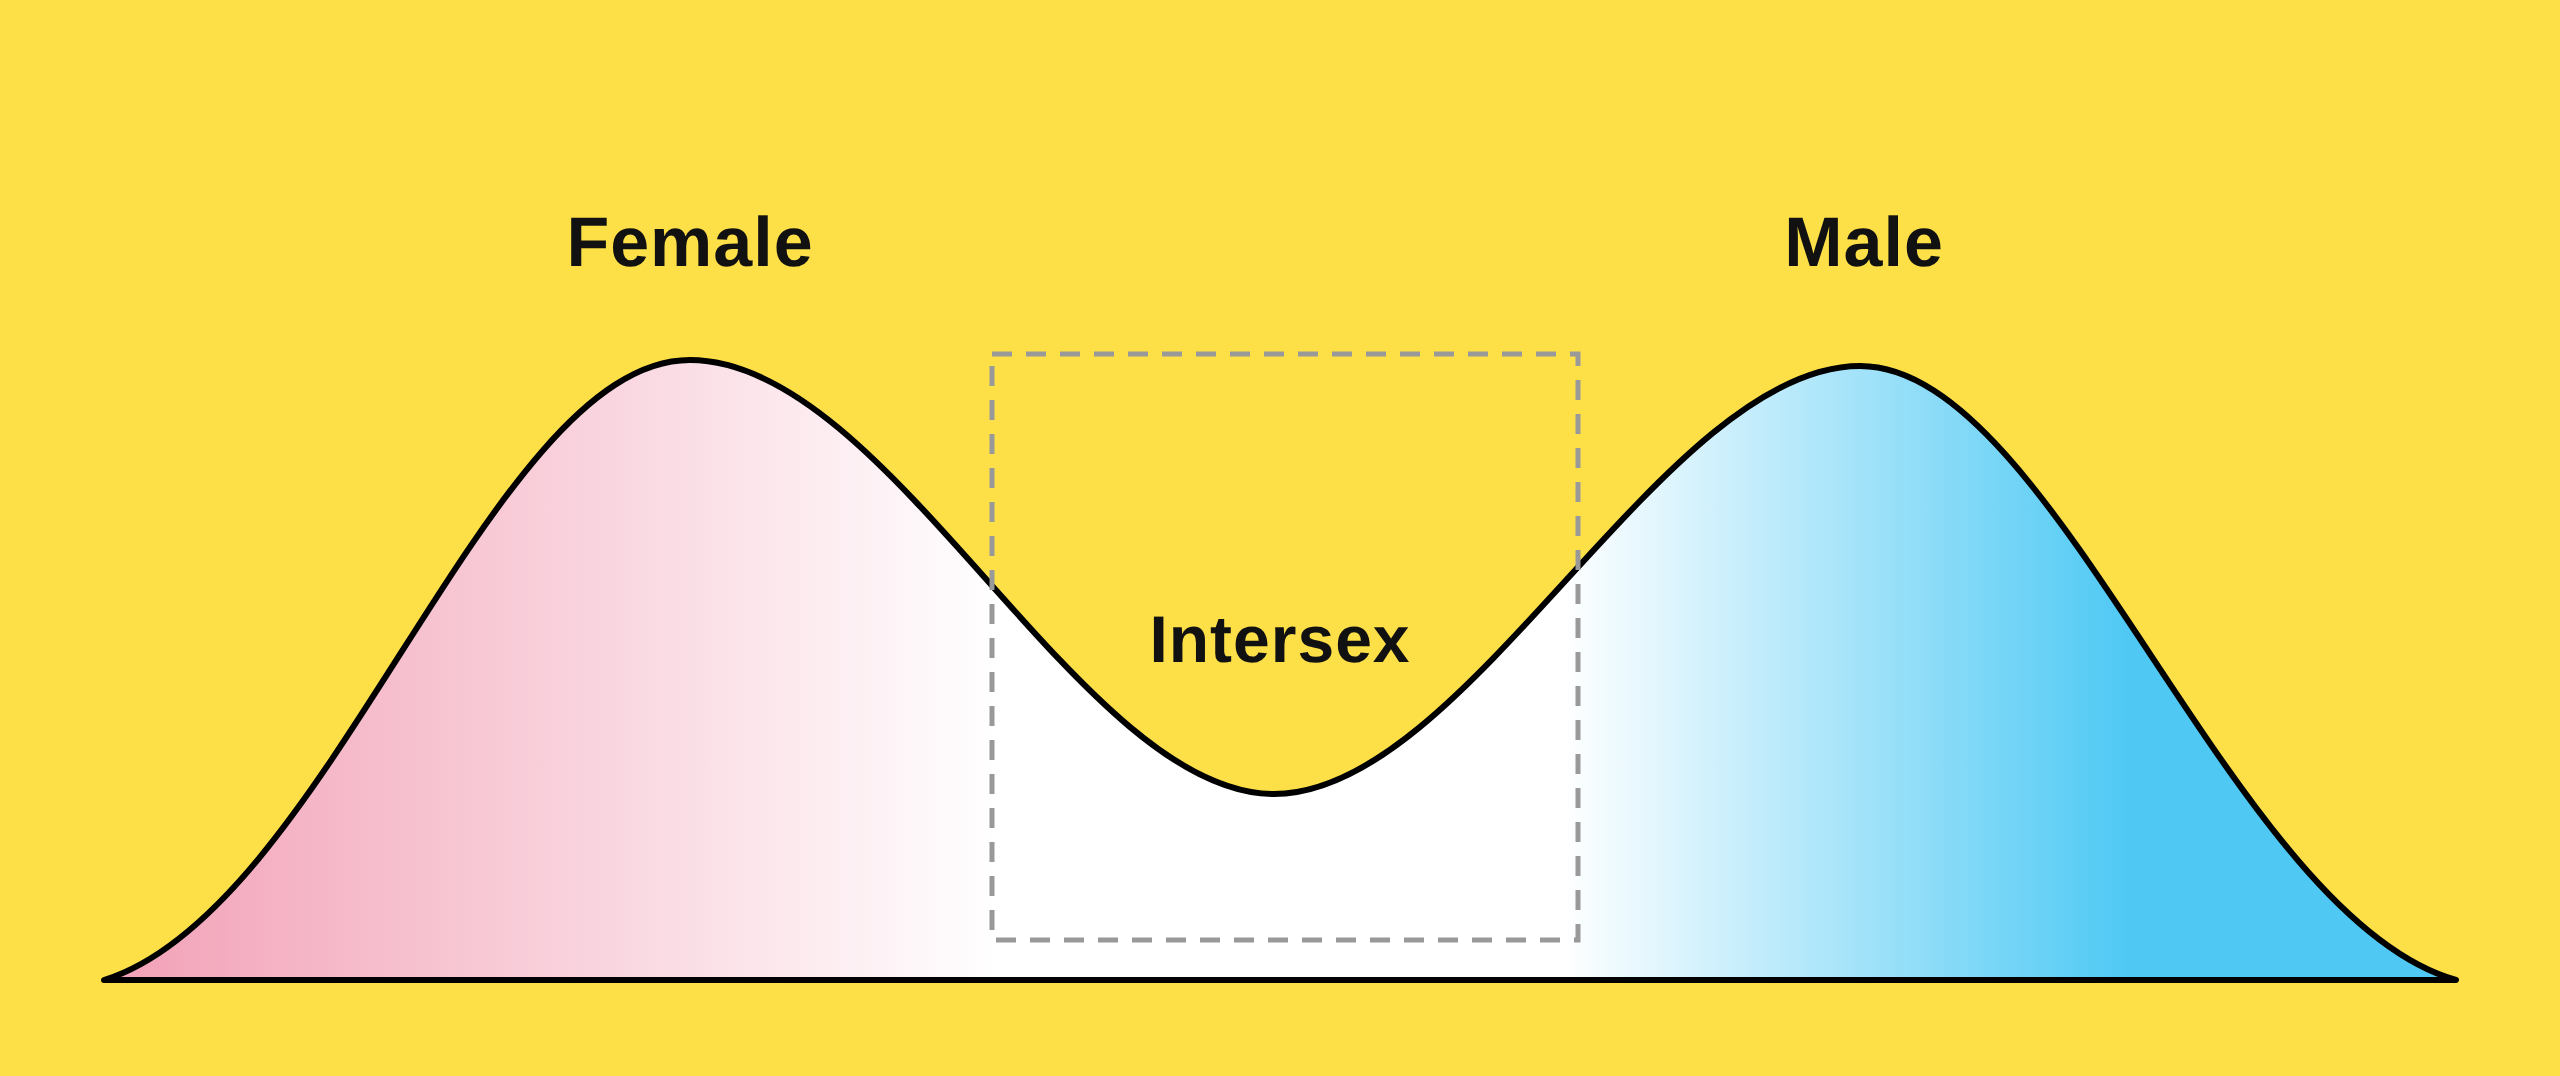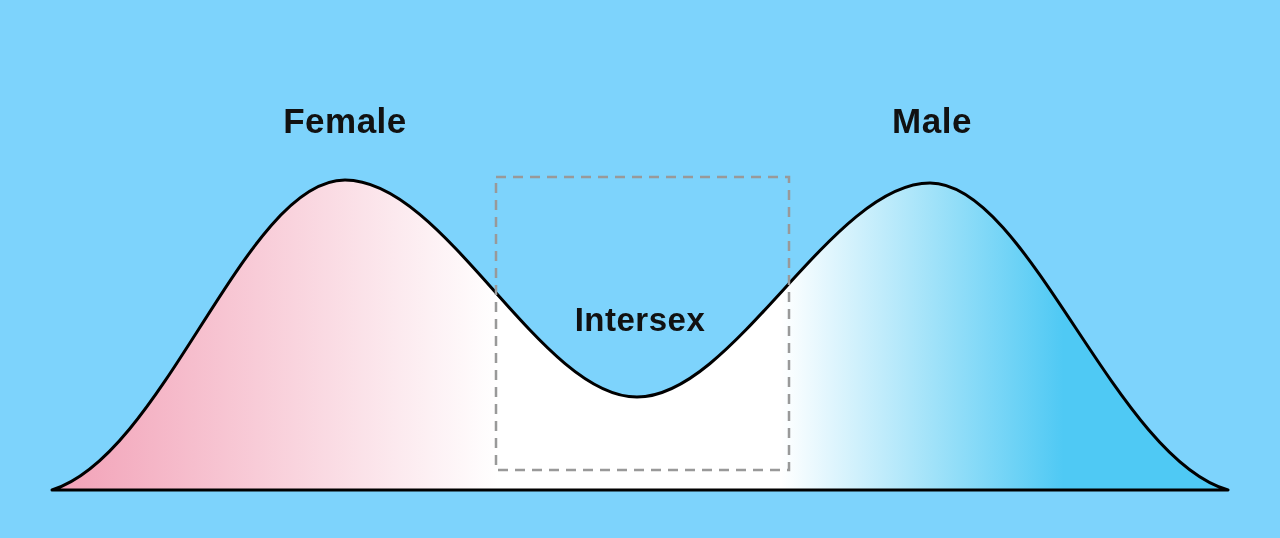--- a/index.html
+++ b/index.html
@@ -8,21 +8,21 @@
     width: 1280px;
     height: 538px;
     background: #ffffff;
     overflow: hidden;
     font-family: "Liberation Sans", sans-serif;
   }
   .diagram-stage {
     position: relative;
     width: 1280px;
     height: 538px;
-    background: #7dd3fc;
+    background: #fde047;
   }
   svg {
     display: block;
   }
   .peak-label {
     font-family: "Liberation Sans", sans-serif;
     font-size: 35px;
     font-weight: 600;
     letter-spacing: 0.5px;
   }

